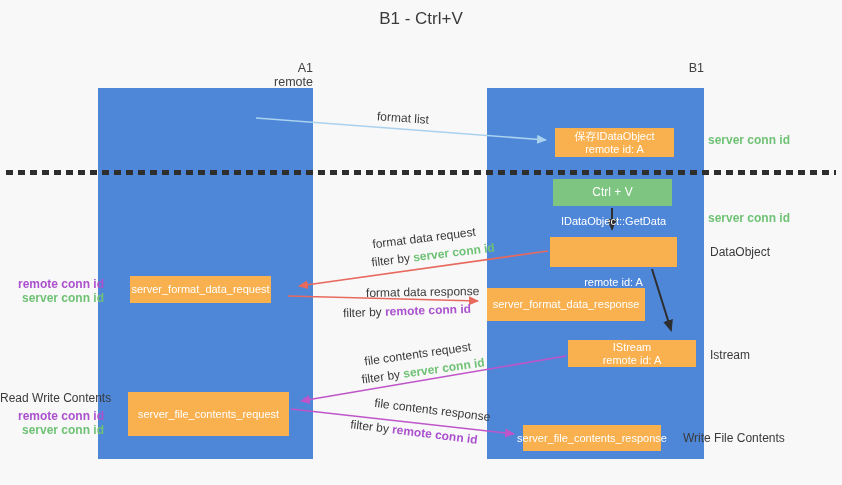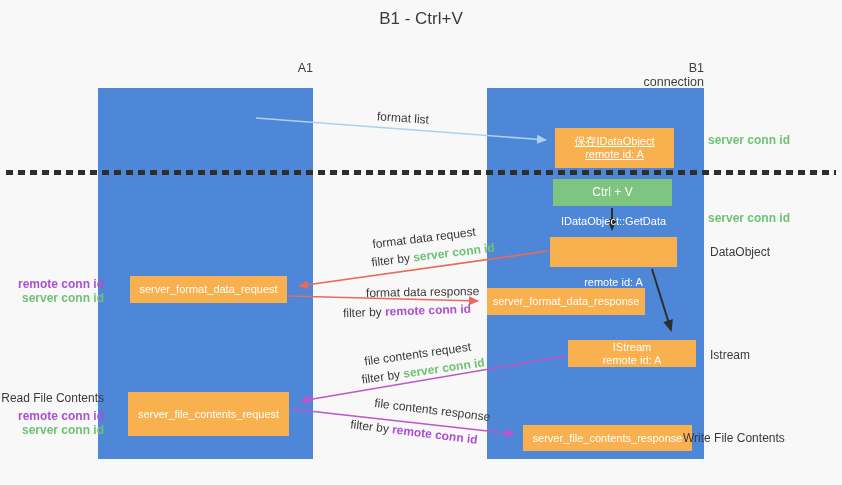--- a/index.html
+++ b/index.html
@@ -65,24 +65,24 @@
 <body>
 
 <div class="canvas">
 
   <div class="abs title">
     <div>B1 - Ctrl+V</div>
   </div>
 
   <div class="abs col-header" style="left:98px;width:215px;">
     <div>A1</div>
+    <div>remote</div>
   </div>
   <div class="abs col-header" style="left:487px;width:217px;">
     <div>B1</div>
-    <div>connection</div>
   </div>
 
   <div class="abs column" style="left:98px;width:215px;"></div>
   <div class="abs column" style="left:487px;width:217px;"></div>
 
   <div class="abs dotted-line"></div>
 
   <svg class="abs arrows" width="842" height="485" viewBox="0 0 842 485">
     <defs>
       <marker id="m-blue" markerUnits="userSpaceOnUse" markerWidth="11" markerHeight="10" refX="9" refY="4.5" orient="auto">
@@ -101,52 +101,52 @@
     <line x1="256" y1="118" x2="546" y2="140" style="stroke:var(--arrow-blue,#a9d2ee);stroke-width:1.6" marker-end="url(#m-blue)"></line>
     <line x1="612" y1="208" x2="612" y2="229" style="stroke:var(--arrow-black,#2e2e2e);stroke-width:2" marker-end="url(#m-black)"></line>
     <line x1="652" y1="269" x2="671" y2="330" style="stroke:var(--arrow-black,#2e2e2e);stroke-width:2" marker-end="url(#m-black)"></line>
     <line x1="548" y1="251" x2="299" y2="286" style="stroke:var(--arrow-red,#e8695e);stroke-width:1.6" marker-end="url(#m-red)"></line>
     <line x1="288" y1="296" x2="478" y2="301" style="stroke:var(--arrow-red,#e8695e);stroke-width:1.6" marker-end="url(#m-red)"></line>
     <line x1="566" y1="356" x2="301" y2="401" style="stroke:var(--arrow-magenta,#bf55c8);stroke-width:1.6" marker-end="url(#m-magenta)"></line>
     <line x1="291" y1="409" x2="514" y2="434" style="stroke:var(--arrow-magenta,#bf55c8);stroke-width:1.6" marker-end="url(#m-magenta)"></line>
   </svg>
 
 
-  <div class="abs node orange small" style="left:555px;top:128px;width:119px;height:40px;text-decoration:underline;">
+  <div class="abs node orange small" style="left:555px;top:128px;width:119px;height:29px;">
     <div>保存IDataObject</div>
     <div>remote id: A</div>
   </div>
 
   <div class="abs node green" style="left:553px;top:179px;width:119px;height:27px;text-align:right;">
     <div>Ctrl + V</div>
   </div>
 
   <div class="abs node orange small" style="left:550px;top:237px;width:127px;height:30px;gap:48px;">
     <div>IDataObject::GetData</div>
     <div>remote id: A</div>
   </div>
 
-  <div class="abs node orange small" style="left:130px;top:276px;width:157px;height:27px;">
+  <div class="abs node orange small" style="left:130px;top:276px;width:141px;height:27px;">
     <div>server_format_data_request</div>
   </div>
 
-  <div class="abs node orange small" style="left:487px;top:288px;width:158px;height:27px;">
+  <div class="abs node orange small" style="left:487px;top:288px;width:158px;height:33px;">
     <div>server_format_data_response</div>
   </div>
 
   <div class="abs node orange small" style="left:568px;top:340px;width:128px;height:27px;">
     <div>IStream</div>
     <div>remote id: A</div>
   </div>
 
   <div class="abs node orange small" style="left:128px;top:392px;width:161px;height:44px;">
     <div>server_file_contents_request</div>
   </div>
 
-  <div class="abs node orange small" style="left:523px;top:425px;width:169px;height:26px;">
+  <div class="abs node orange small" style="left:523px;top:425px;width:138px;height:26px;">
     <div>server_file_contents_response</div>
   </div>
 
   <div class="abs flow-label" style="left:377px;top:111px;transform:rotate(4deg);">format list</div>
 
   <div class="abs flow-label" style="left:372px;top:231px;transform:rotate(-7deg);">format data request</div>
   <div class="abs flow-label" style="left:371px;top:248px;transform:rotate(-7deg);">
     <span>filter by </span><span class="green-txt">server conn id</span>
   </div>
 
@@ -163,21 +163,21 @@
   <div class="abs flow-label" style="left:374px;top:403px;transform:rotate(7deg);">file contents response</div>
   <div class="abs flow-label" style="left:350px;top:425px;transform:rotate(7deg);">
     <span>filter by </span><span class="purple-txt">remote conn id</span>
   </div>
 
   <div class="abs left-stack" style="left:0;top:277px;">
     <div class="side-label purple-txt">remote conn id</div>
     <div class="side-label green-txt">server conn id</div>
   </div>
 
-  <div class="abs left-stack side-label plain" style="left:0;top:391px;">Read File Contents</div>
+  <div class="abs left-stack side-label plain" style="left:0;top:391px;">Read Write Contents</div>
 
   <div class="abs left-stack" style="left:0;top:409px;">
     <div class="side-label purple-txt">remote conn id</div>
     <div class="side-label green-txt">server conn id</div>
   </div>
 
   <div class="abs side-label green-txt" style="left:708px;top:133px;">server conn id</div>
   <div class="abs side-label green-txt" style="left:708px;top:211px;">server conn id</div>
   <div class="abs side-label plain" style="left:710px;top:245px;">DataObject</div>
   <div class="abs side-label plain" style="left:710px;top:348px;">Istream</div>

